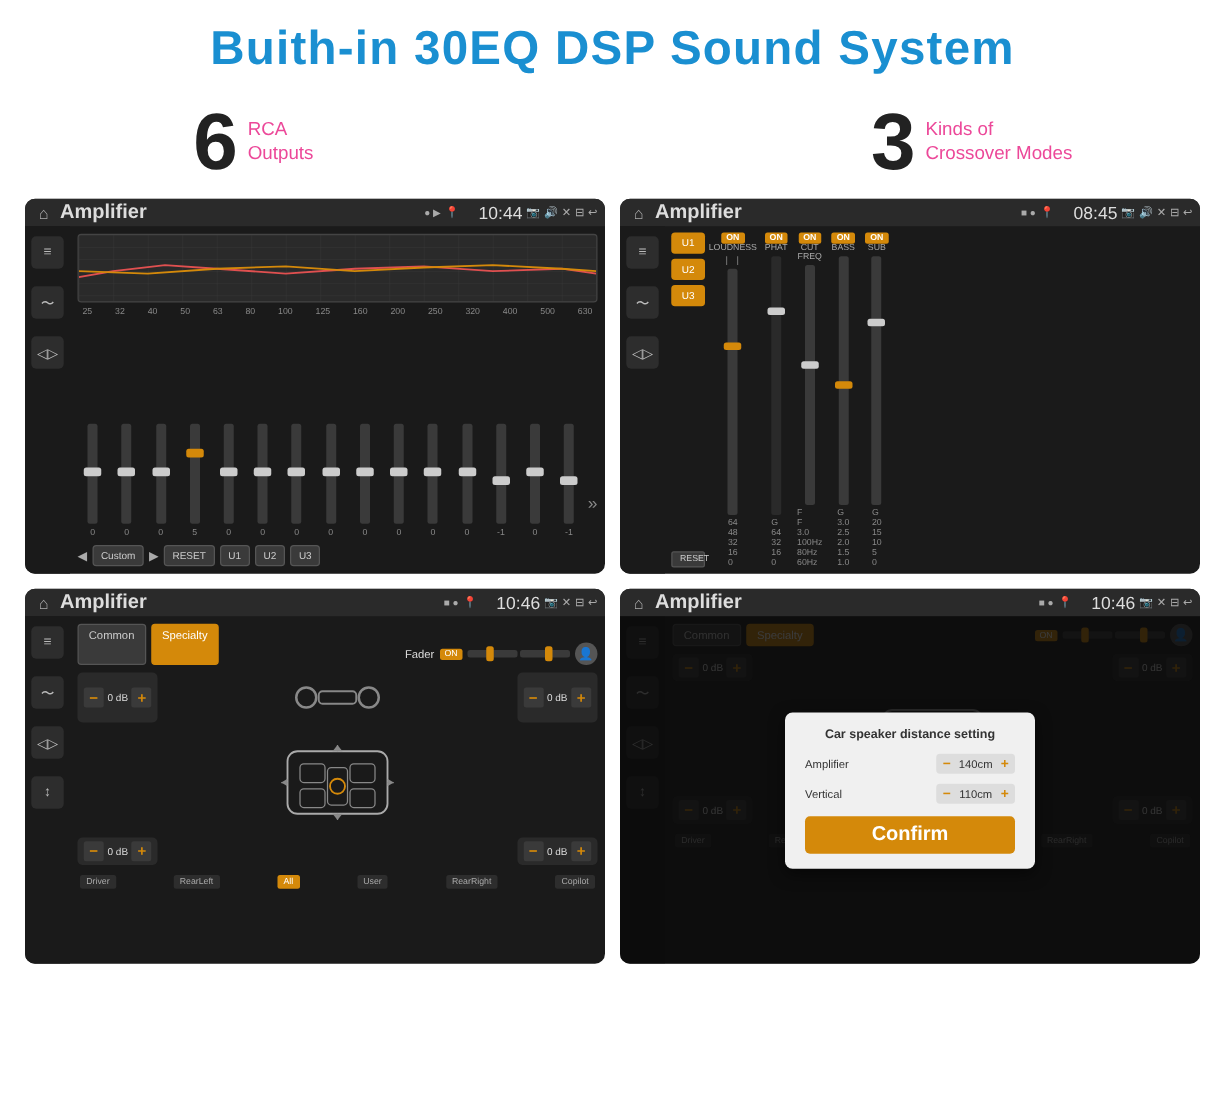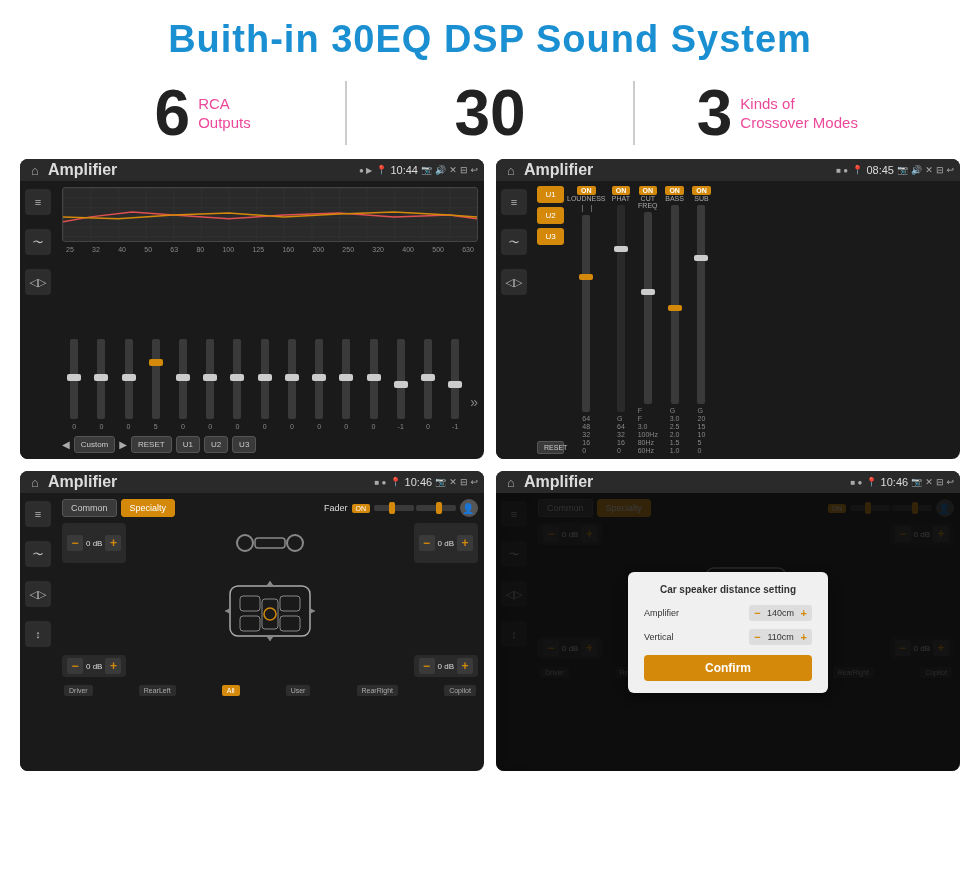--- a/index.html
+++ b/index.html
@@ -99,22 +99,23 @@
 
     .status-icons {
       display: flex;
       gap: 3px;
       align-items: center;
       font-size: 9px;
       color: #aaa;
     }
 
     .status-time {
-      font-size: 11px;
+      font-size: 14px;
       color: #ddd;
+      margin-left: 12px;
     }
 
     
     .screen-content {
       display: flex;
       height: calc(100% - 22px);
     }
 
     .left-icons {
       width: 36px;
@@ -431,21 +432,21 @@
     .dialog-val {
       font-size: 9px;
       color: #333;
       min-width: 32px;
       text-align: center;
     }
 
     .dialog-confirm {
       background: #d4890a;
       color: white;
-      font-size: 12px;
+      font-size: 16px;
       font-weight: bold;
       padding: 6px 0;
       border-radius: 4px;
       text-align: center;
       margin-top: 10px;
       cursor: pointer;
       width: 100%;
     }
 
     
@@ -519,21 +520,20 @@
 <div>
 
   <h1 class="page-title">Buith-in 30EQ DSP Sound System</h1>
 
   <div class="stats-row">
     <div class="stat-item">
       <span class="stat-number">6</span>
       <span class="stat-label">RCA<br>Outputs</span>
     </div>
     <div class="stat-item center">
-      <span class="stat-number">30</span>
     </div>
     <div class="stat-item">
       <span class="stat-number">3</span>
       <span class="stat-label">Kinds of<br>Crossover Modes</span>
     </div>
   </div>
 
   <div class="screens-grid">
 
     <div class="screen-card">
@@ -834,21 +834,21 @@
         <div class="left-icons">
           <div class="icon-btn">≡</div>
           <div class="icon-btn">〜</div>
           <div class="icon-btn">◁▷</div>
           <div class="icon-btn">↕</div>
         </div>
         <div class="fader-area">
           <div class="tab-row">
             <div class="tab-btn">Common</div>
             <div class="tab-btn active">Specialty</div>
-            <div style="margin-left:auto;display:flex;align-items:center;gap:4px;">
+            <div style="margin-left:auto;display:flex;align-items:center;gap:4px;margin-top:15px;">
               <span class="fader-lbl">Fader</span>
               <span class="on-sm">ON</span>
               <div class="fader-sliders-h">
                 <div class="h-slider-track">
                     <div class="h-slider-thumb" style="left:15px;"></div>
                   </div>
                 <div class="h-slider-track">
                     <div class="h-slider-thumb" style="left:20px;"></div>
                   </div>
               </div>

